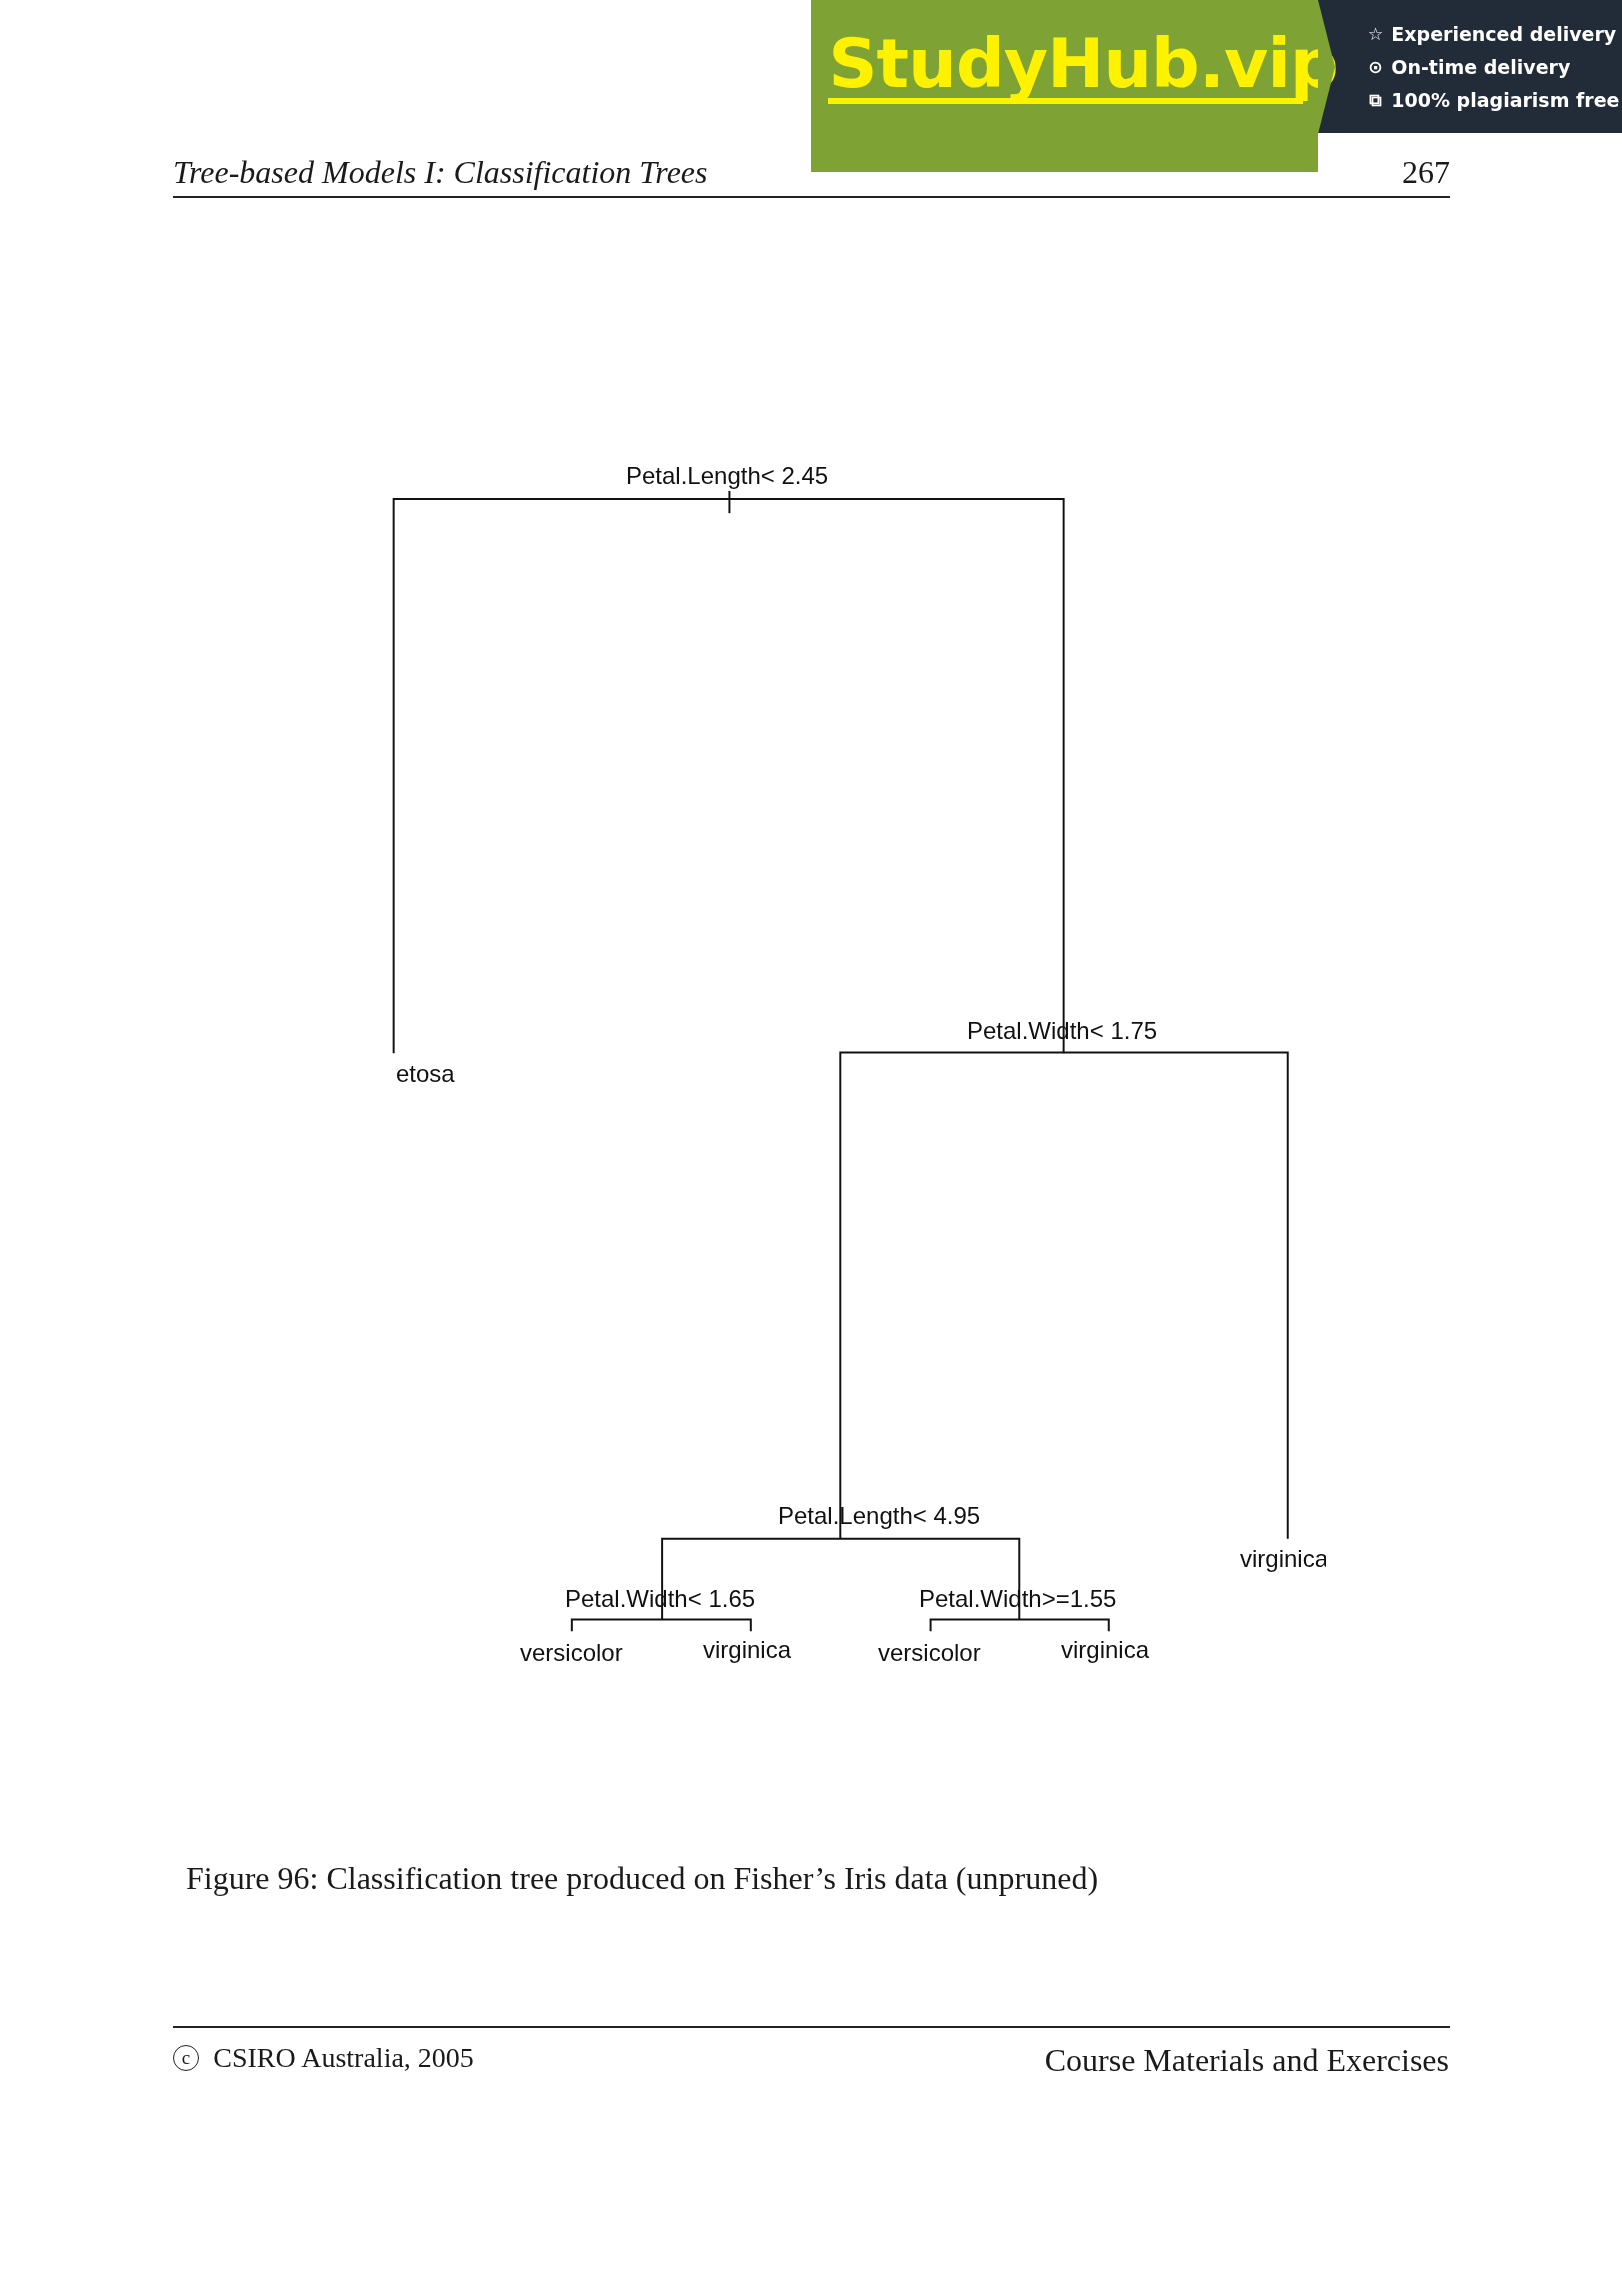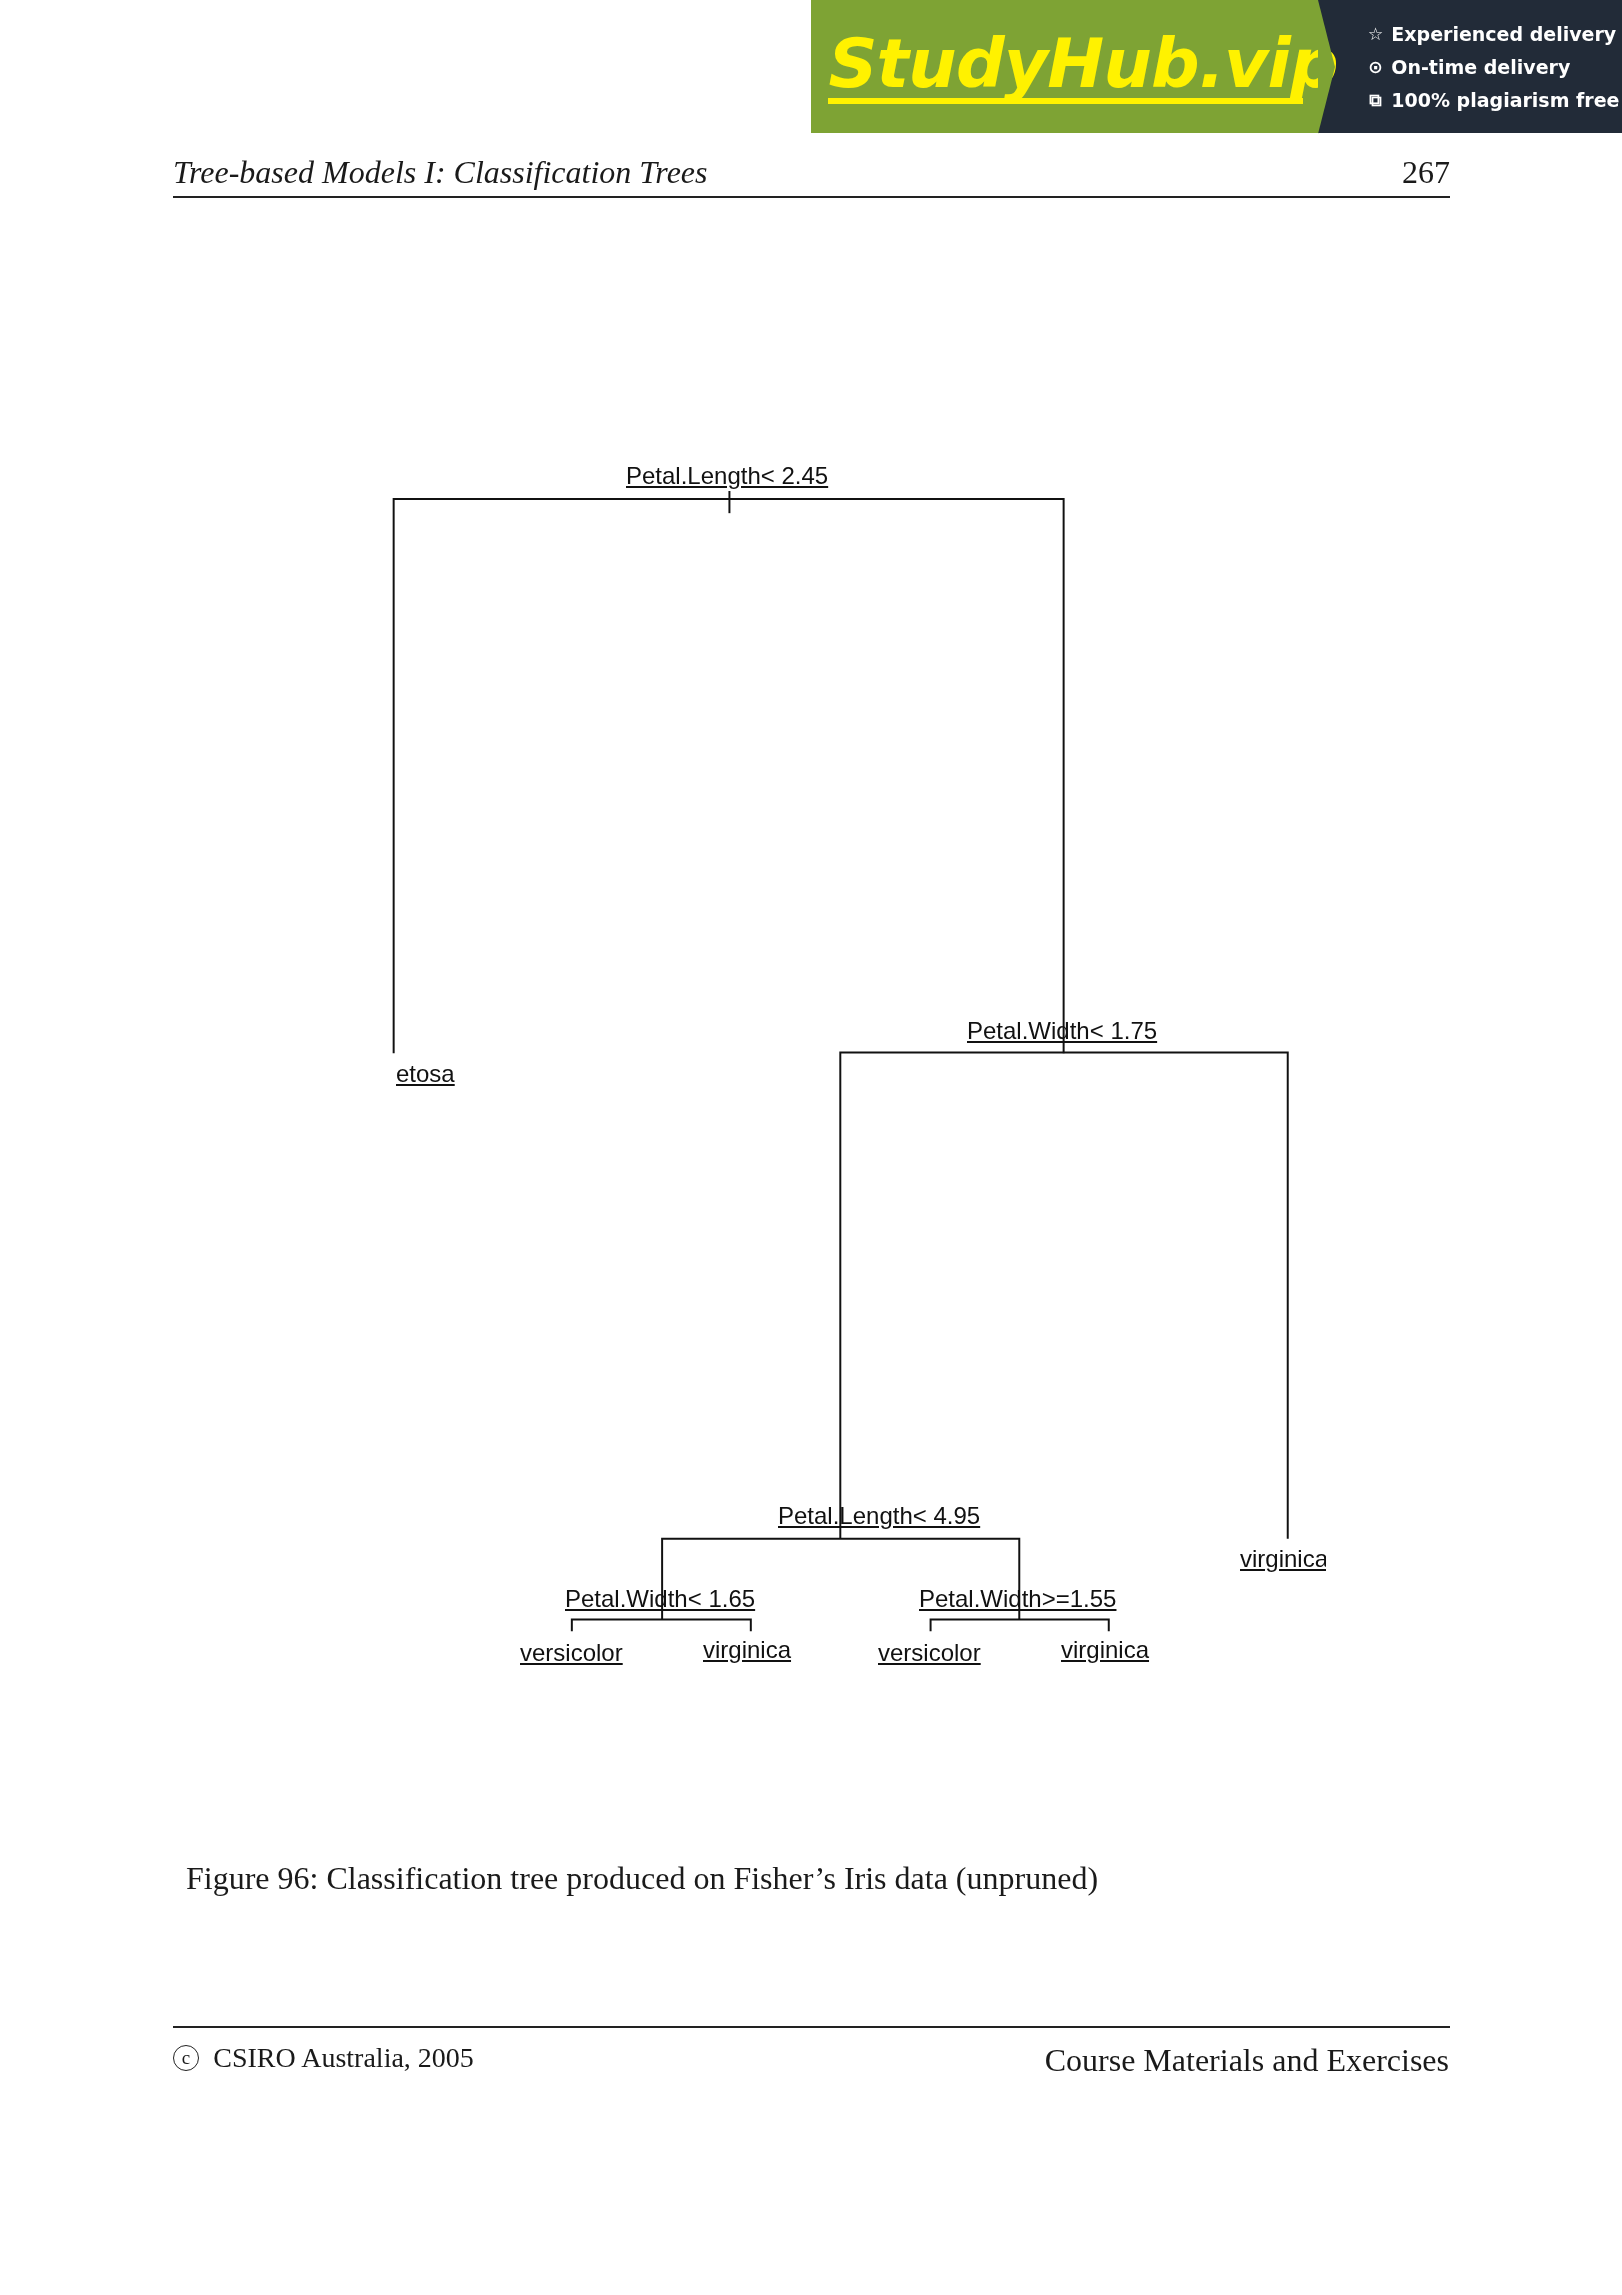--- a/index.html
+++ b/index.html
@@ -1,33 +1,33 @@
 <!DOCTYPE html>
 <html style="font-size:12.7px"><head>
 <meta charset="utf-8">
 <style>
   html, body { margin: 0; padding: 0; background: #ffffff; }
   body { width: 1622px; height: 2295px; position: relative; overflow: hidden; font-family: "Liberation Serif", serif; color: #1a1a1a; }
   .banner { position: absolute; left: 811px; top: 0; width: 811px; height: 133px; display: flex; }
-  .banner-left { position: relative; width: 507px; height: 133px; background: #7ea334; font-style: italic; }
+  .banner-left { position: relative; width: 507px; height: 172px; background: #7ea334; }
   .banner-left::after { content: ""; position: absolute; right: -17.4px; top: 0; width: 0; height: 0;
     border-top: 67px solid transparent; border-bottom: 67px solid transparent; border-left: 17.4px solid #7ea334; z-index: 2; }
   .brand { position: absolute; left: 17.4px; top: 24px; font-family: "DejaVu Sans", sans-serif; font-weight: bold; font-size: 68px; color: #fff200; letter-spacing: -0.8px; line-height: 79px; }
   .brand-underline { position: absolute; left: 17.4px; top: 98px; width: 475px; height: 6.3px; background: #fff200; }
   .banner-right { flex: 1; background: #222b38; padding-left: 48px; display: flex; flex-direction: column; justify-content: center; gap: 11px; }
   .feature { display: flex; align-items: center; gap: 6.3px; color: #ffffff; font-family: "DejaVu Sans", sans-serif; font-weight: bold; font-size: 19px; }
   .feature .ico { width: 19px; text-align: center; font-size: 17.4px; }
 
   .running-head { position: absolute; left: 173px; top: 152px; width: 1277px; height: 41px; }
   .rh-title { position: absolute; left: 0; right: 0; text-align: left; font-style: italic; font-size: 32px; top: 1.6px; }
   .rh-page { position: absolute; right: 0; top: 1.6px; font-size: 32px; }
   .rule { position: absolute; left: 173px; width: 1277px; height: 1.6px; background: #222; }
 
   .tree { position: absolute; left: 0; top: 0; width: 1622px; height: 2295px; }
-  .tree-label { position: absolute; font-family: "Liberation Sans", sans-serif; font-size: 24px; color: #111; white-space: nowrap; line-height: 27px; text-decoration: underline; }
+  .tree-label { position: absolute; font-family: "Liberation Sans", sans-serif; font-size: 24px; color: #111; white-space: nowrap; line-height: 27px; }
 
   .caption { position: absolute; left: 0; width: 1284px; top: 1860px; text-align: center; font-size: 32px; }
   .footer-left { position: absolute; left: 173px; top: 2042px; font-size: 28px; display: flex; align-items: center; gap: 14.3px; }
   .copy-icon { display: inline-block; width: 24px; height: 24px; border: 1.6px solid #222; border-radius: 50%; text-align: center; line-height: 24px; font-size: 19px; }
   .footer-right { position: absolute; right: 173px; top: 2042px; font-size: 32px; }
 </style>
 </head>
 <body>
 
 <div class="banner">

